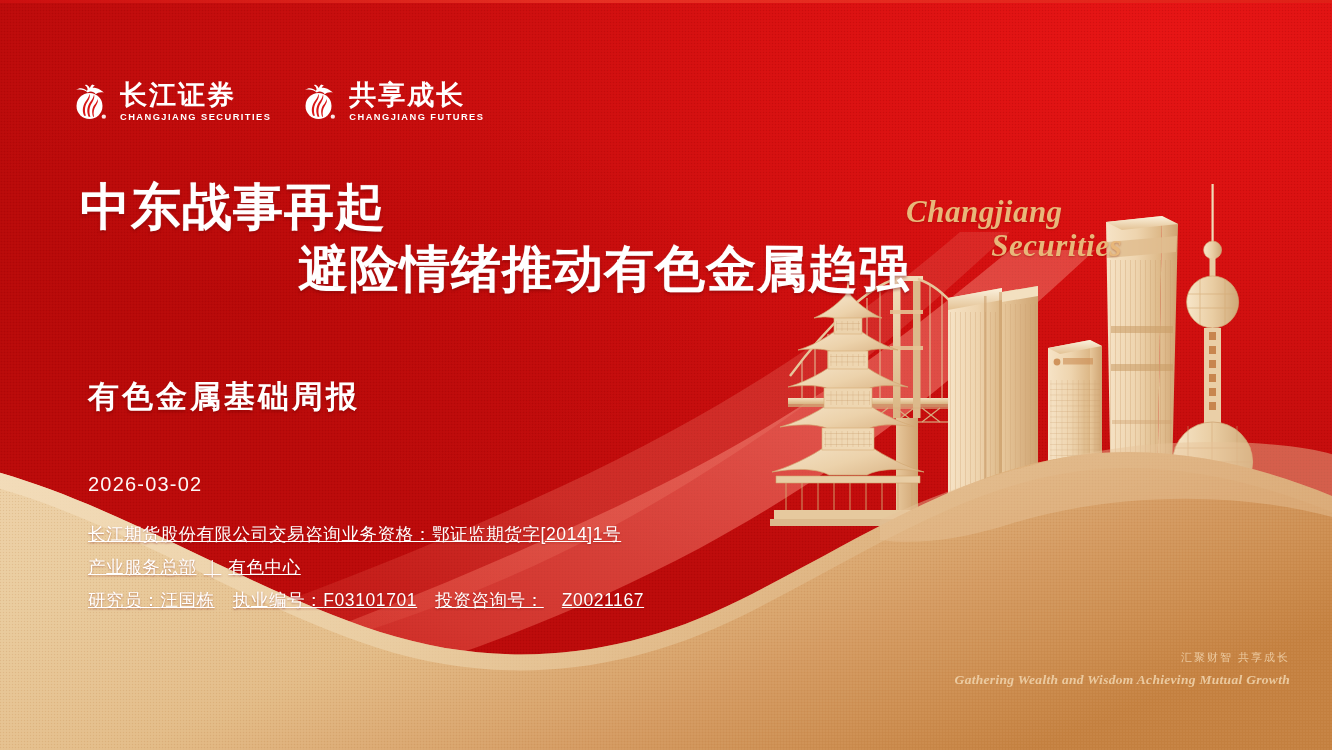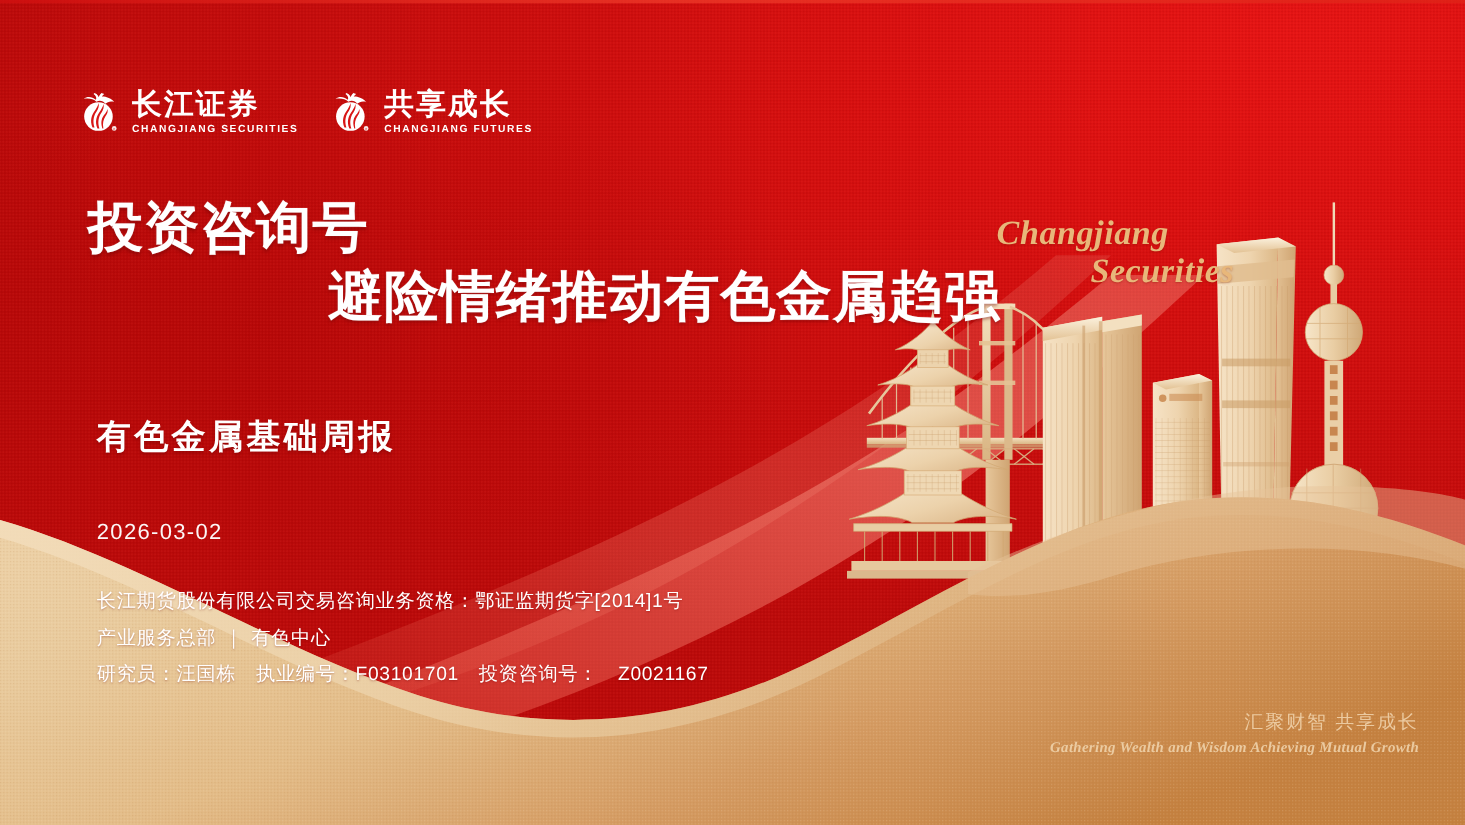--- a/index.html
+++ b/index.html
@@ -87,22 +87,23 @@
   .report-date{
     position:absolute;left:88px;top:473px;
     color:#fff;font-size:20px;letter-spacing:1.2px;
     font-family:"Liberation Sans","DejaVu Sans",sans-serif;
     opacity:.97;
     white-space:nowrap;
   }
 
   
   .meta{
-    position:absolute;left:88px;top:530px;width:760px;
+    position:absolute;left:88px;top:518px;width:760px;
     color:#fff;
+    text-decoration:underline;
   }
   .meta-line{
     font-size:17.5px;line-height:33px;letter-spacing:.6px;
     white-space:nowrap;
     text-shadow:0 1px 2px rgba(110,0,0,.35);
   }
   .meta-line .sep{padding:0 7px;}
   .meta-line .gap{display:inline-block;width:18px;}
 
   
@@ -116,21 +117,21 @@
     text-shadow:0 1px 2px rgba(120,20,0,.35);
   }
   .brand-script .b1{display:block;text-align:left;padding-left:6px;}
   .brand-script .b2{display:block;text-align:right;padding-right:8px;}
 
   
   .tagline{
     position:absolute;left:870px;top:645px;width:420px;text-align:right;
   }
   .tag-cn{
-    color:#efd0a8;font-size:17px;letter-spacing:2px;line-height:24px;
+    color:#efd0a8;font-size:11px;letter-spacing:2px;line-height:24px;
     opacity:.92;
   }
   .tag-en{
     color:#f0d4ad;font-size:13.5px;line-height:22px;
     font-family:"Liberation Serif","DejaVu Serif",serif;
     font-style:italic;font-weight:bold;letter-spacing:.3px;
     opacity:.88;
   }
 </style>
 </head>
@@ -469,21 +470,21 @@
         <text x="40" y="43.1" font-size="3.2" fill="#d81616" text-anchor="middle" font-family="Liberation Serif, serif">R</text>
       </svg>
       <div class="logo-words">
         <div class="logo-cn">共享成长</div>
         <div class="logo-en">CHANGJIANG FUTURES</div>
       </div>
     </div>
   </div>
 
   <div class="title-block">
-    <div class="title-line">投资咨询号</div>
+    <div class="title-line">中东战事再起</div>
     <div class="title-line l2">避险情绪推动有色金属趋强</div>
   </div>
 
   <div class="subtitle">有色金属基础周报</div>
 
   <div class="report-date">2026-03-02</div>
 
   <div class="brand-script">
     <span class="b1">Changjiang</span>
     <span class="b2">Securities</span>

